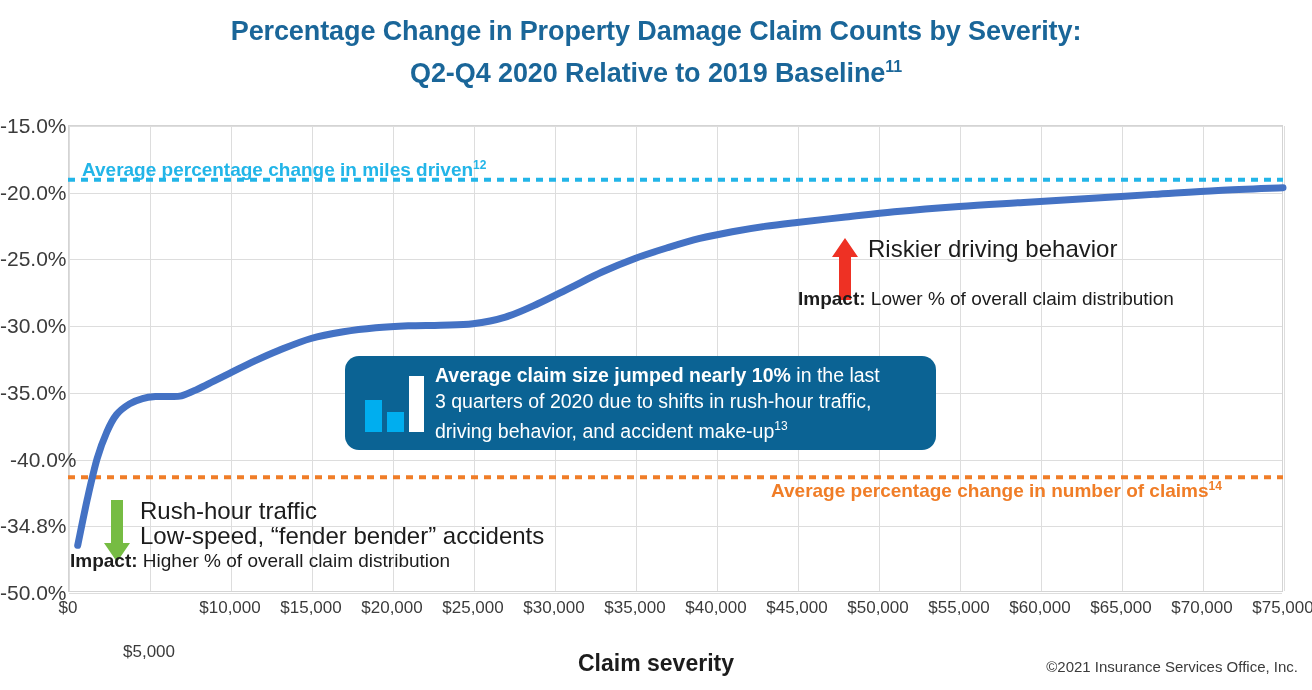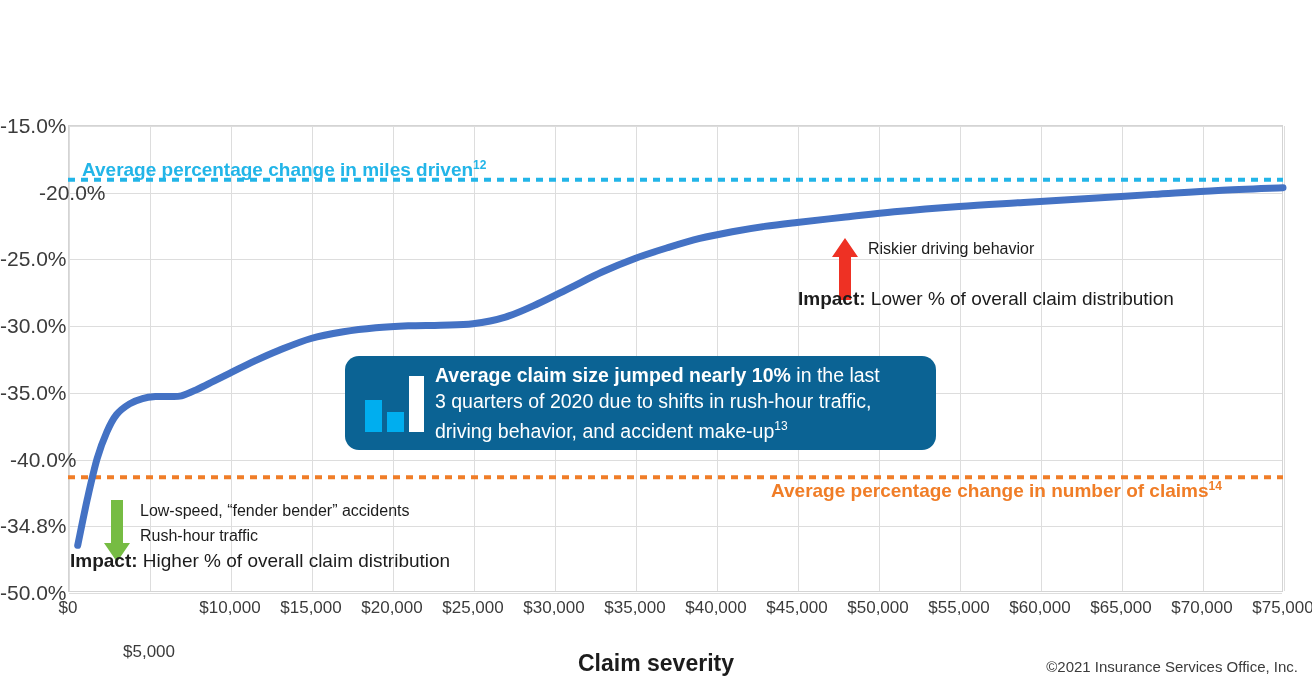--- a/index.html
+++ b/index.html
@@ -74,21 +74,21 @@
     white-space: nowrap;
   }
   .refline-label sup { font-size: 12px; vertical-align: super; font-weight: bold; }
   #miles-label  { left: 82px;  top: 158px; color: #22b5e8; }
   #claims-label { left: 771px; top: 479px; color: #f07d27; }
 
   
   .annot { position: absolute; }
   .annot .lines { position: absolute; left: 40px; top: 0; white-space: nowrap; }
   .annot .line {
-    font-size: 16px; color: #1c1c1c; line-height: 25px;
+    font-size: 24px; color: #1c1c1c; line-height: 25px;
   }
   .annot .line.impact { font-size: 19px; }
   .annot .line.impact b { font-weight: bold; }
 
   #annot-up   { left: 828px; top: 236px; }
   #annot-down { left: 100px; top: 498px; }
 
   .arrow-svg { position: absolute; left: 4px; top: 2px; }
 
   
@@ -137,20 +137,24 @@
     font-size: 15px;
     color: #3b3b3b;
     white-space: nowrap;
   }
 </style>
 </head>
 <body>
 
 <div id="root">
 
+  <div class="chart-title">
+    <span>Percentage Change in Property Damage Claim Counts by Severity:</span><br>
+    <span>Q2-Q4 2020 Relative to 2019 Baseline</span><sup>11</sup>
+  </div>
 
   <div class="plot" id="plot">
       <div class="gridline-h" style="top: 0px;"></div>
       <div class="gridline-h" style="top: 66.7143px;"></div>
       <div class="gridline-h" style="top: 133.429px;"></div>
       <div class="gridline-h" style="top: 200.143px;"></div>
       <div class="gridline-h" style="top: 266.857px;"></div>
       <div class="gridline-h" style="top: 333.571px;"></div>
       <div class="gridline-h" style="top: 400.286px;"></div>
       <div class="gridline-h" style="top: 467px;"></div>
@@ -167,21 +171,21 @@
       <div class="gridline-v" style="left: 810px;"></div>
       <div class="gridline-v" style="left: 891px;"></div>
       <div class="gridline-v" style="left: 972px;"></div>
       <div class="gridline-v" style="left: 1053px;"></div>
       <div class="gridline-v" style="left: 1134px;"></div>
       <div class="gridline-v" style="left: 1215px;"></div>
     </div>
 
   <div id="ylabels">
       <div class="ylab" style="top: 114px;">-15.0%</div>
-      <div class="ylab" style="top: 180.714px; padding-left: 39px;">-20.0%</div>
+      <div class="ylab" style="top: 180.714px;">-20.0%</div>
       <div class="ylab" style="top: 247.429px;">-25.0%</div>
       <div class="ylab" style="top: 314.143px;">-30.0%</div>
       <div class="ylab" style="top: 380.857px;">-35.0%</div>
       <div class="ylab" style="top: 447.571px; padding-left: 10px;">-40.0%</div>
       <div class="ylab" style="top: 514.286px;">-34.8%</div>
       <div class="ylab" style="top: 581px;">-50.0%</div>
     </div>
 
   <div id="xlabels">
       <div class="xlab" style="left: 68px;">$0</div>
@@ -225,22 +229,22 @@
     <div class="line impact" style="position:absolute; left:-30px; top:50px; white-space:nowrap;">
       <b>Impact:</b><span> Lower % of overall claim distribution</span>
     </div>
   </div>
 
   <div class="annot" id="annot-down">
     <svg class="arrow-svg" width="26" height="62" viewBox="0 0 26 62">
       <polygon points="13,62 26,43 19,43 19,0 7,0 7,43 0,43" fill="#76bc43"></polygon>
     </svg>
     <div class="lines">
+      <div class="line">Rush-hour traffic</div>
       <div class="line">Low-speed, “fender bender” accidents</div>
-      <div class="line">Rush-hour traffic</div>
     </div>
     <div class="line impact" style="position:absolute; left:-30px; top:50px; white-space:nowrap;">
       <b>Impact:</b><span> Higher % of overall claim distribution</span>
     </div>
   </div>
 
   <div id="callout" style="background: rgb(11, 99, 148);">
     <div id="callout-icon">
       <i id="cbar1" style="height: 32px; background: rgb(0, 174, 239);"></i>
       <i id="cbar2" style="height: 20px; background: rgb(0, 174, 239);"></i>

